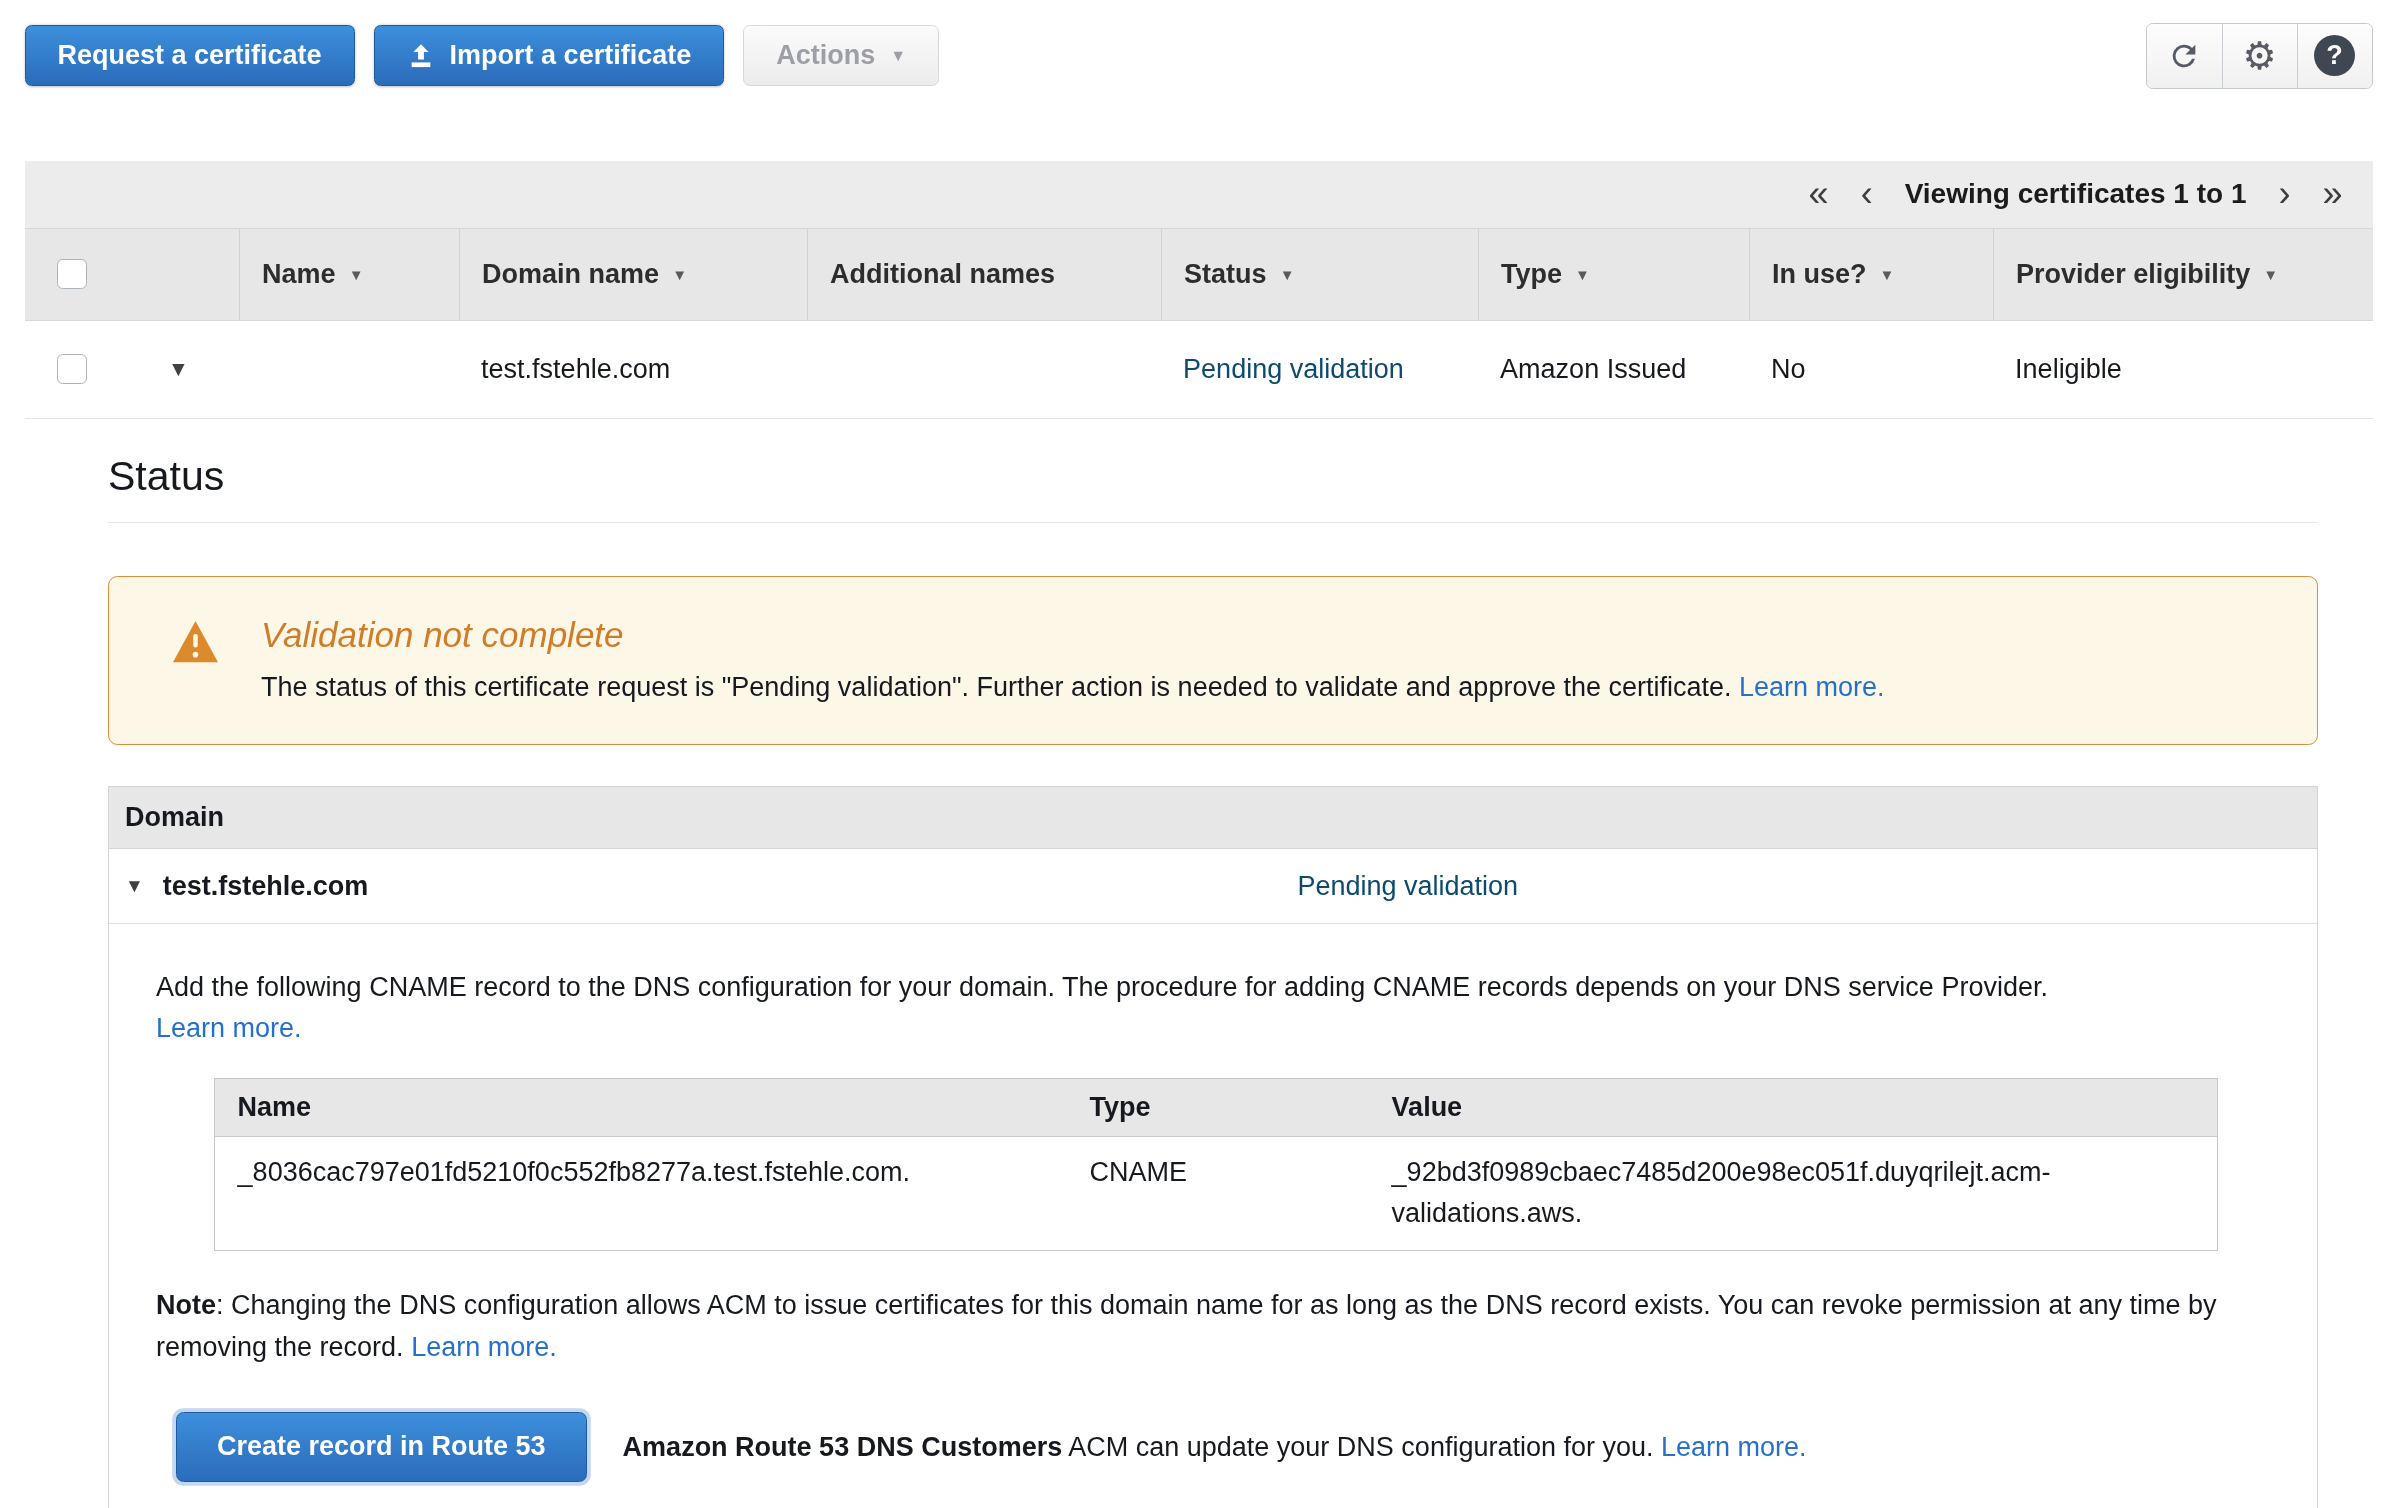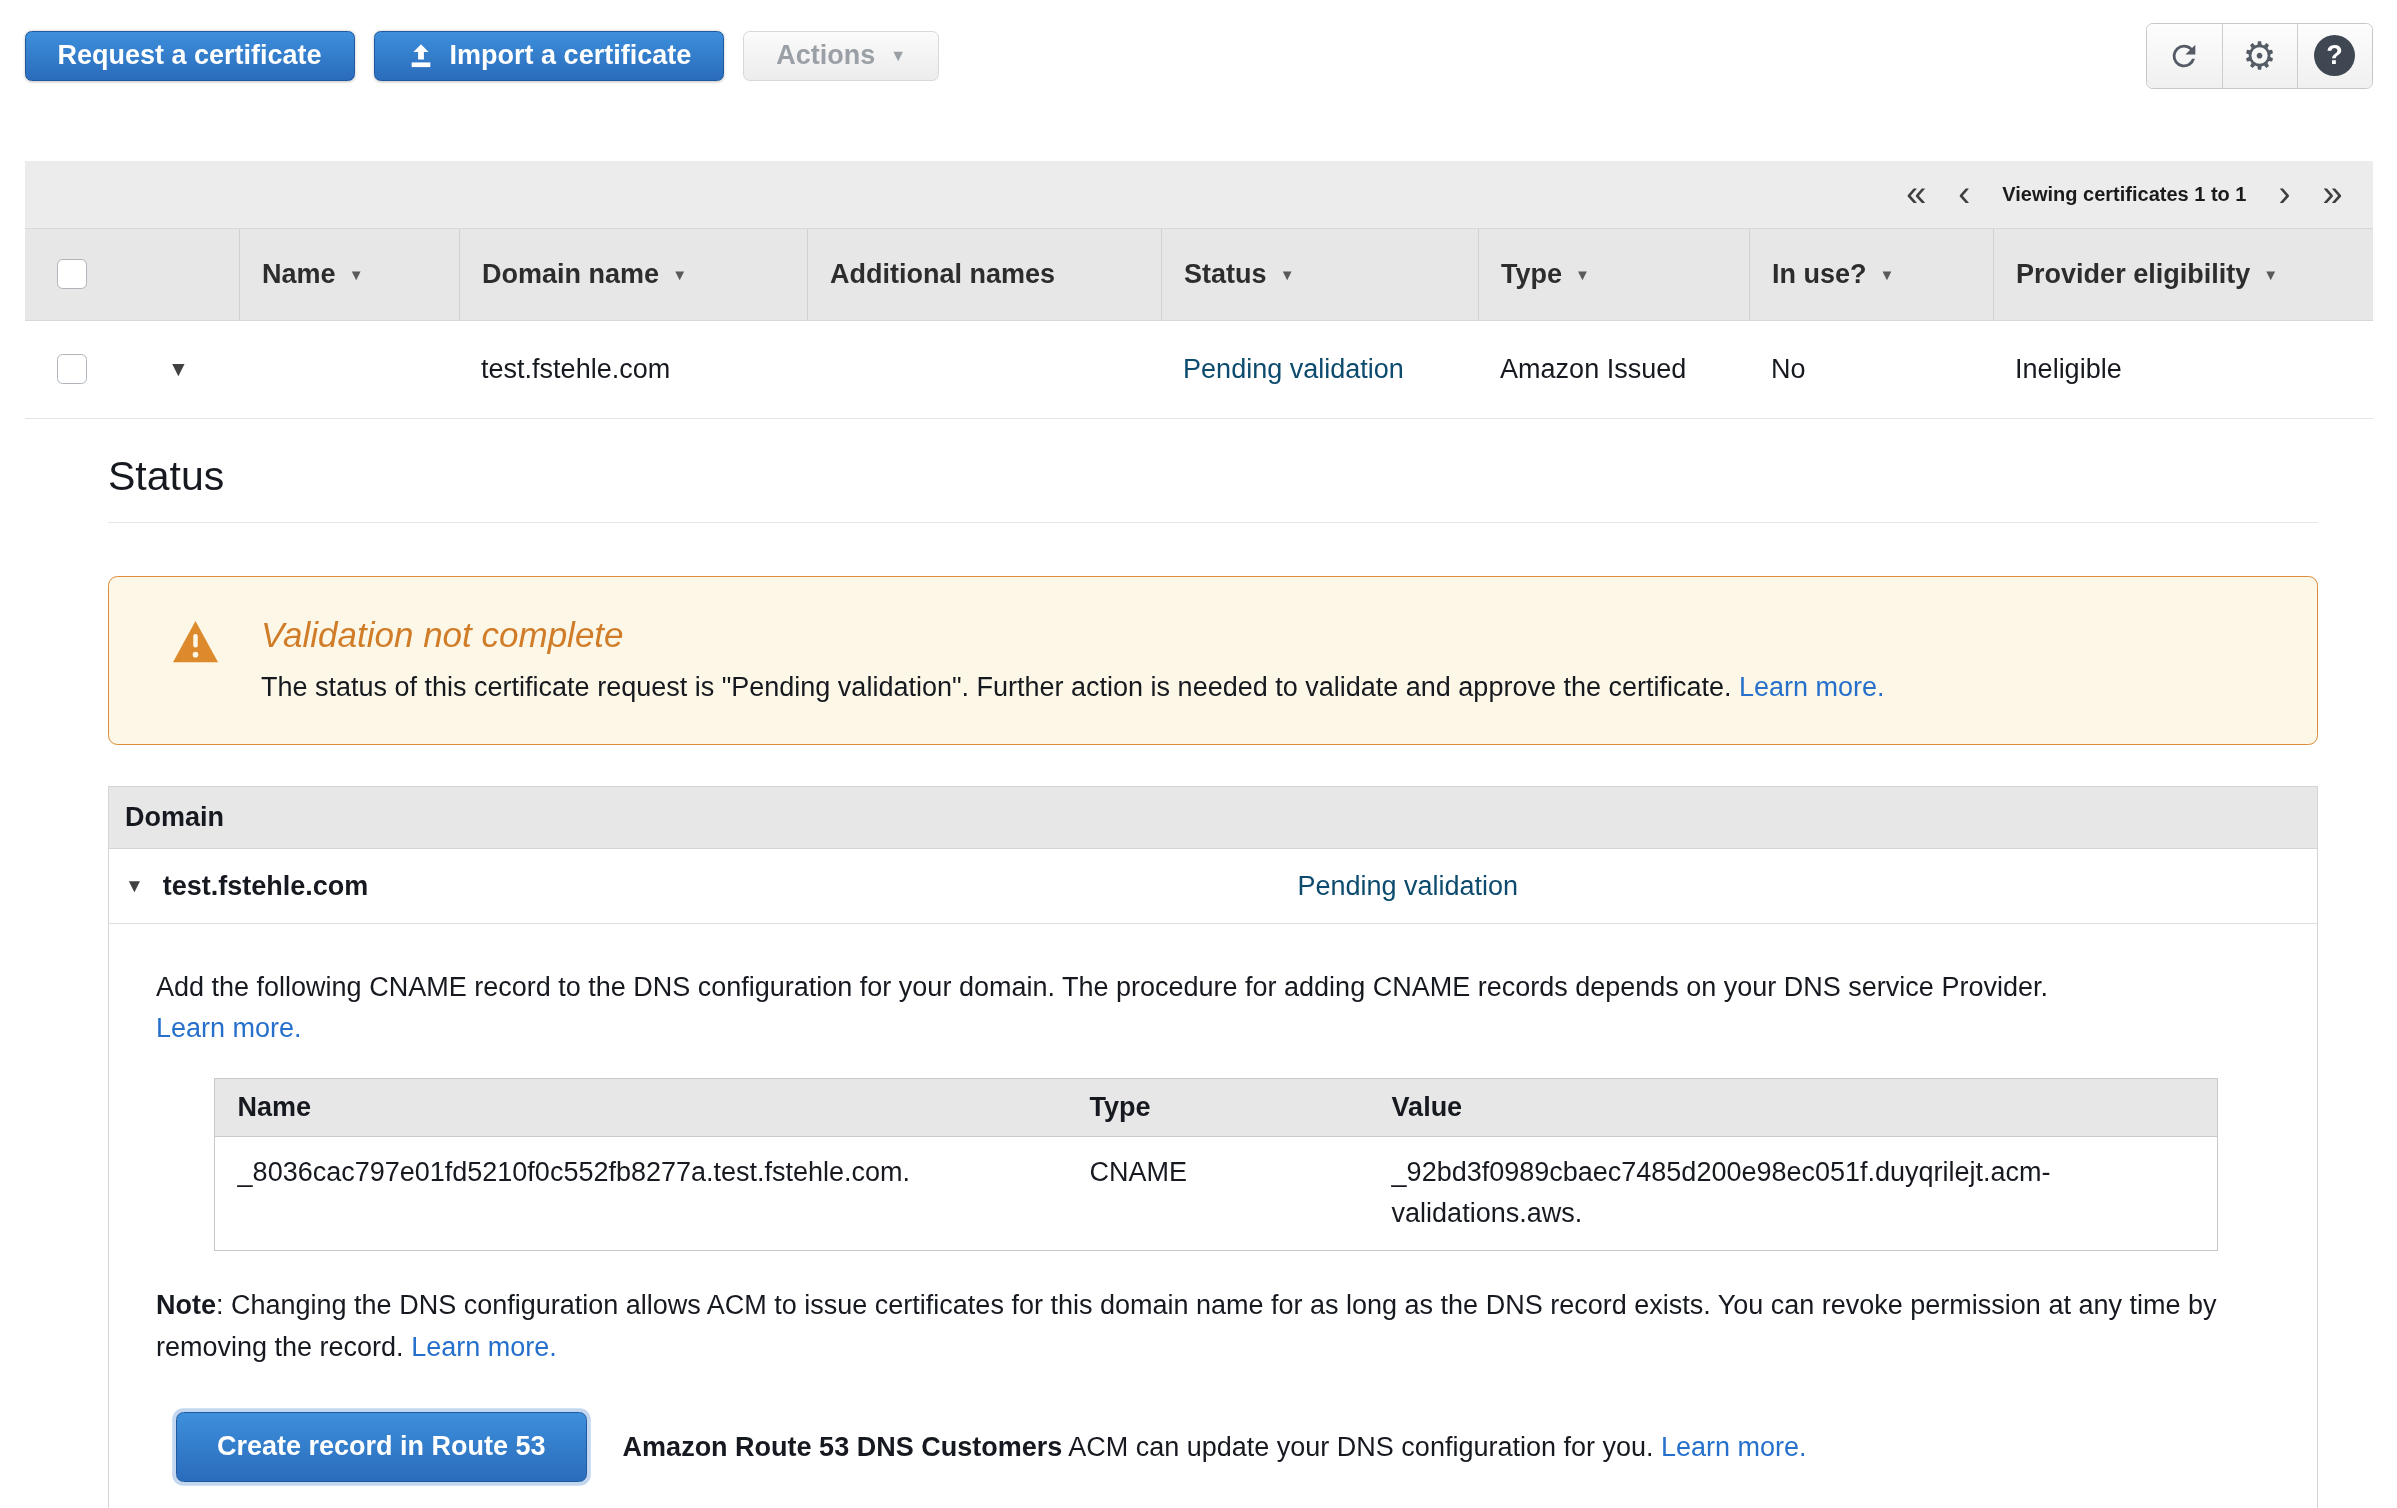--- a/index.html
+++ b/index.html
@@ -9,21 +9,21 @@
     font-family:"Liberation Sans","DejaVu Sans",sans-serif;
     font-size:27px; color:#16191f;
   }
   button { font-family:inherit; cursor:pointer; }
   a.link { color:#2670cc; text-decoration:none; cursor:pointer; }
 
   
   .toolbar { display:flex; align-items:center; padding:22.6px 24.5px 0 24.5px; gap:19px; }
   .btn {
     display:inline-flex; align-items:center; justify-content:center; gap:15px;
-    height:50px; padding:0 32px; font-size:27px; font-weight:700;
+    height:61px; padding:0 32px; font-size:27px; font-weight:700;
     border-radius:6.6px; border:0.9px solid transparent; line-height:1;
   }
   .btn-blue {
     color:#fff; background:linear-gradient(#3d8fdc,#2a6cbb);
     border-color:#1f5a9e; box-shadow:0 0.9px 2.8px rgba(0,0,0,.25);
   }
   .btn-gray {
     color:#9aa0a6; background:linear-gradient(#fbfbfb,#ececec);
     border-color:#d8d8d8; box-shadow:none;
   }
@@ -44,21 +44,21 @@
     font-size:27px; font-weight:700; display:flex; align-items:center; justify-content:center;
   }
 
   
   .table { margin:72px 24.5px 0 24.5px; }
   .pagination-bar {
     height:68px; background:#ececec; border-bottom:0.9px solid #d8d8d8;
     display:flex; align-items:center; justify-content:flex-end; gap:32px; padding:0 30px;
   }
   .pg-arrow { font-size:36px; color:#3e3e3e; line-height:1; cursor:pointer; }
-  .pg-label { font-size:20px; font-weight:700; color:#1b1b1b; }
+  .pg-label { font-size:28px; font-weight:700; color:#1b1b1b; }
   .thead { display:flex; background:#e7e7e7; height:92px; border-bottom:0.9px solid #d8d8d8; }
   .th {
     display:flex; align-items:center; gap:13px; padding:0 22.6px;
     font-weight:700; font-size:27px; color:#2d2d2d; border-left:0.9px solid #d2d2d2;
   }
   .th.nob { border-left:none; }
   .sort-caret { font-size:15px; color:#5a5a5a; }
   .trow { display:flex; background:#fff; height:98px; align-items:center; border-bottom:0.9px solid #e4e4e4; }
   .td { display:flex; align-items:center; padding:0 22.6px; font-size:27px; color:#16191f; }
   .col-check  { width:94px; justify-content:center; padding:0; }

